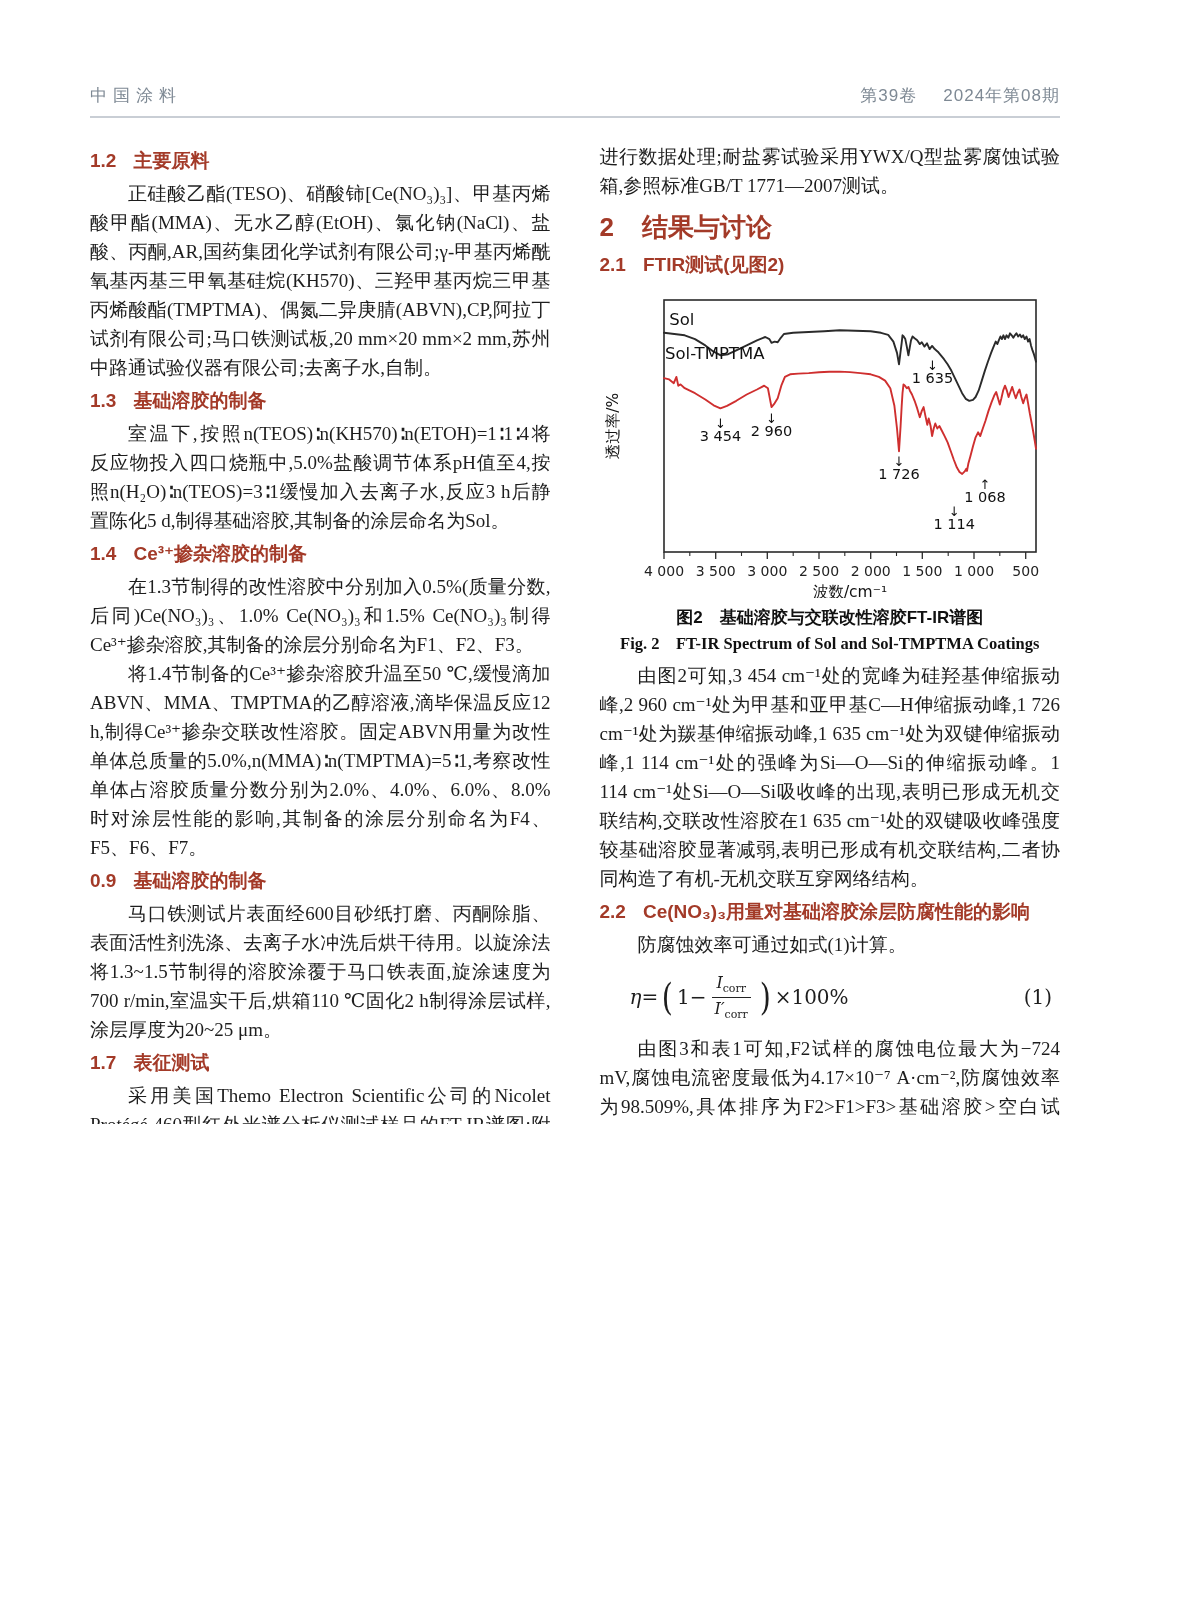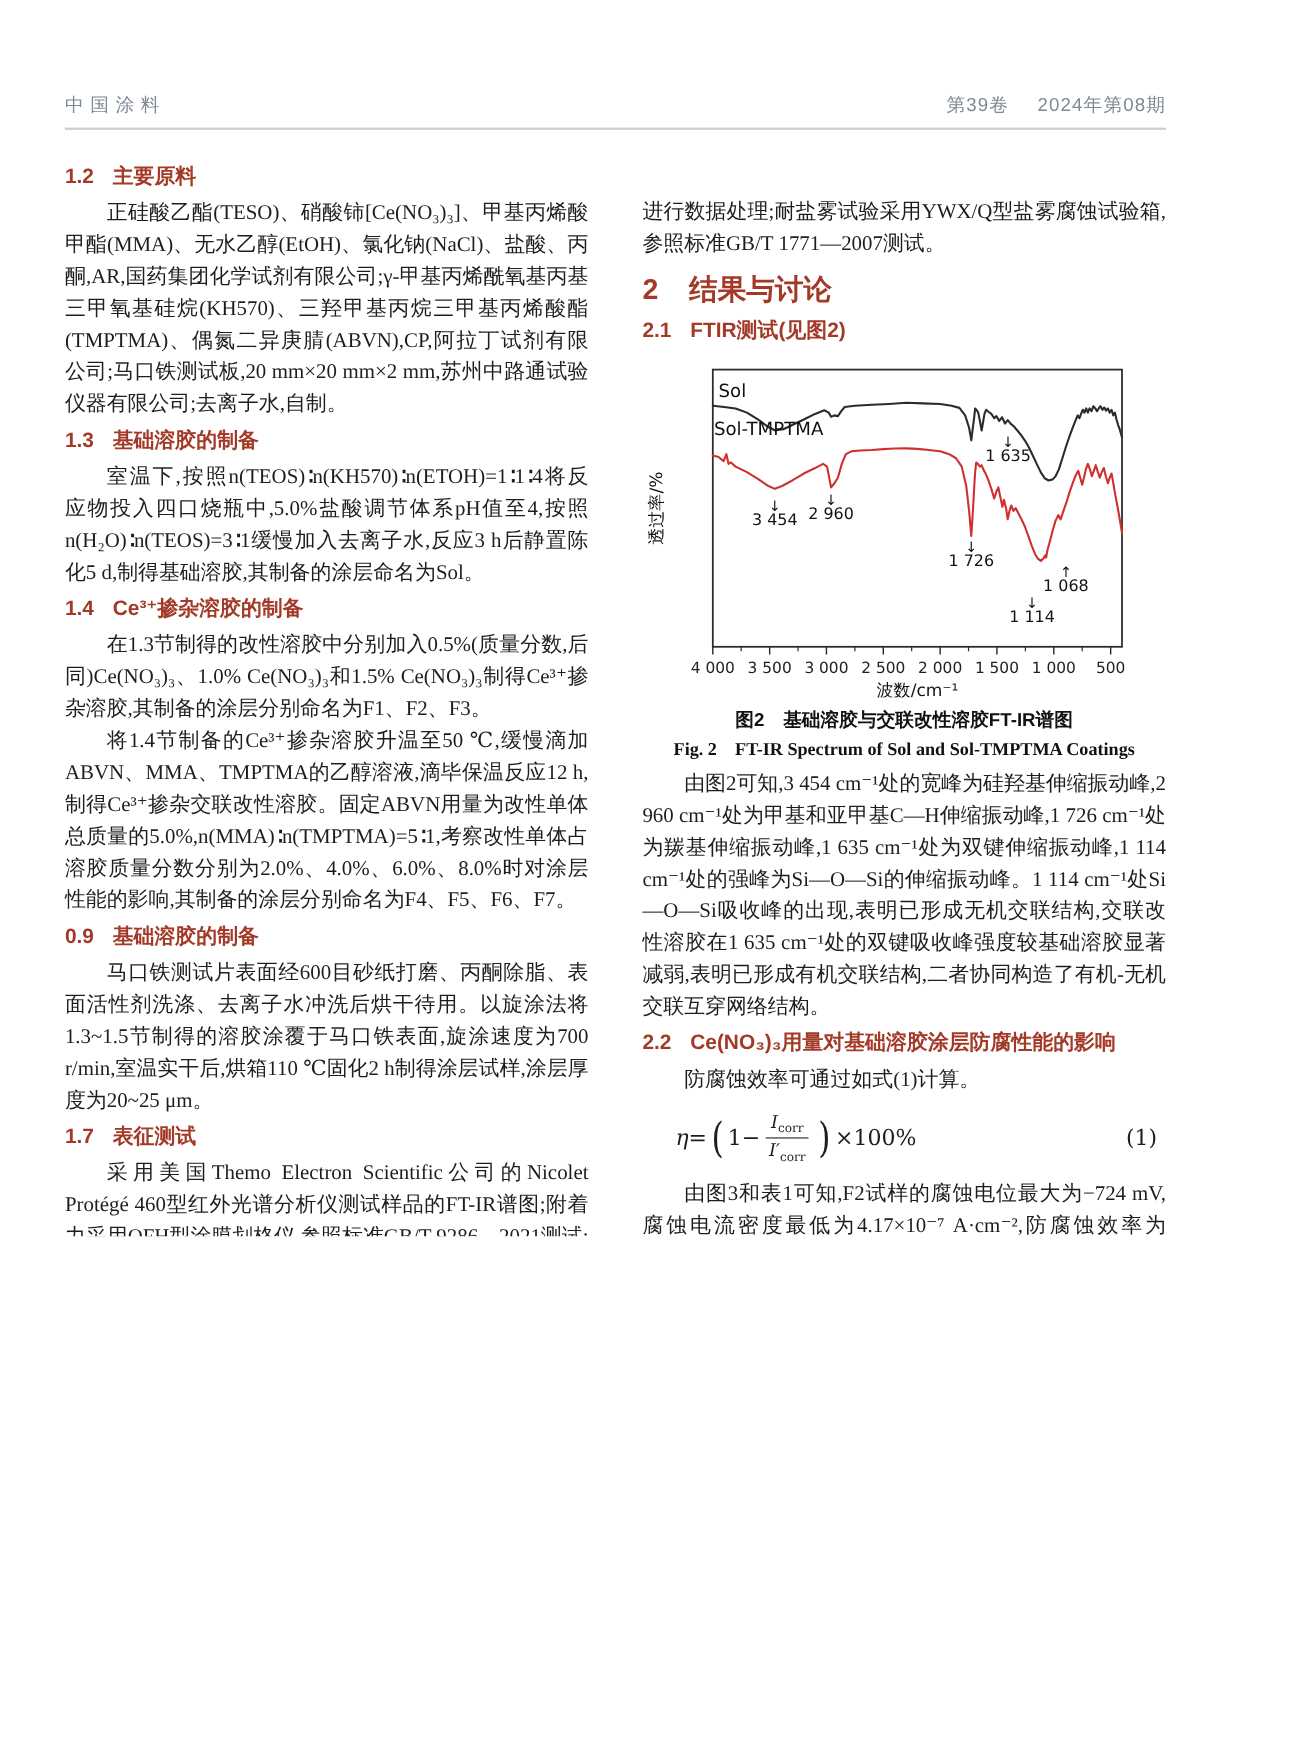--- a/index.html
+++ b/index.html
@@ -1,35 +1,35 @@
 <!DOCTYPE html>
 <html lang="zh"><head>
 <meta charset="utf-8">
 <style>
   html,body{margin:0;padding:0;background:#ffffff;}
   .page{position:relative;width:1187px;height:1124px;background:#fff;overflow:hidden;
         font-family:"Liberation Serif","DejaVu Serif",serif;color:#1d1d1d;box-sizing:border-box;
-        padding:84px 127px 0 59px;}
+        padding:84px 127px 0 90px;}
   
   .page-header{display:flex;justify-content:space-between;align-items:flex-end;
         color:#7e8994;font-size:17px;border-bottom:2px solid #c9ced5;padding-bottom:9px;
         font-family:"Liberation Sans","DejaVu Sans",sans-serif;}
   .journal-name{letter-spacing:6px;}
   .issue-info span{margin-left:26px;letter-spacing:1px;}
   
   .columns{display:flex;gap:49px;margin-top:24px;}
   .col{flex:1;min-width:0;}
   
   h2.big-sec{display:flex;gap:28px;margin:10px 0 6px;color:#a33a28;font-size:26px;line-height:34px;
         font-family:"Liberation Sans","DejaVu Sans",sans-serif;font-weight:bold;}
   h3.sec{display:flex;gap:17px;margin:4px 0 3px;color:#a33a28;font-size:19px;line-height:30px;
         font-family:"Liberation Sans","DejaVu Sans",sans-serif;font-weight:bold;}
   
   p.body{margin:0;font-size:19px;line-height:29px;text-align:justify;text-indent:2em;}
-  p.noindent{text-indent:0;margin-top:36px;}
+  p.noindent{text-indent:0;}
   sup.ref{font-size:12px;}
   
   figure.fig{margin:6px 0 4px;}
   figcaption{margin-top:2px;}
   .cap-cn{text-align:center;font-weight:bold;font-size:17px;line-height:27px;
         font-family:"Liberation Sans","DejaVu Sans",sans-serif;color:#111;}
   .cap-en{text-align:center;font-weight:bold;font-size:16.5px;line-height:26px;color:#111;}
   
   .equation{display:flex;align-items:center;margin:14px 0 12px;padding-left:30px;
         font-size:20px;font-family:"DejaVu Serif","Liberation Serif",serif;}

